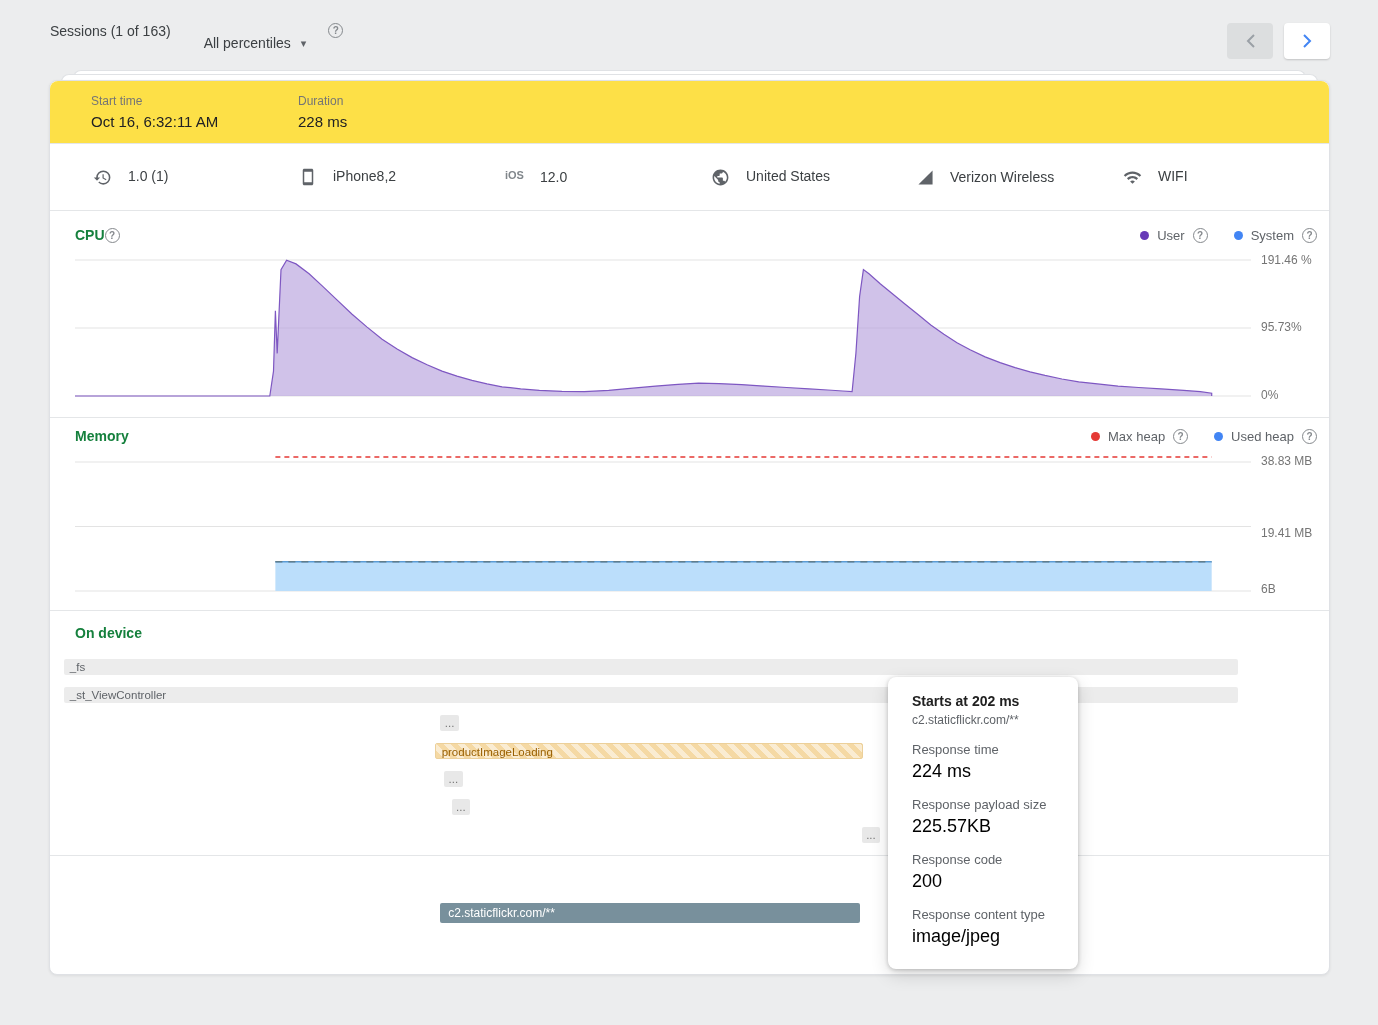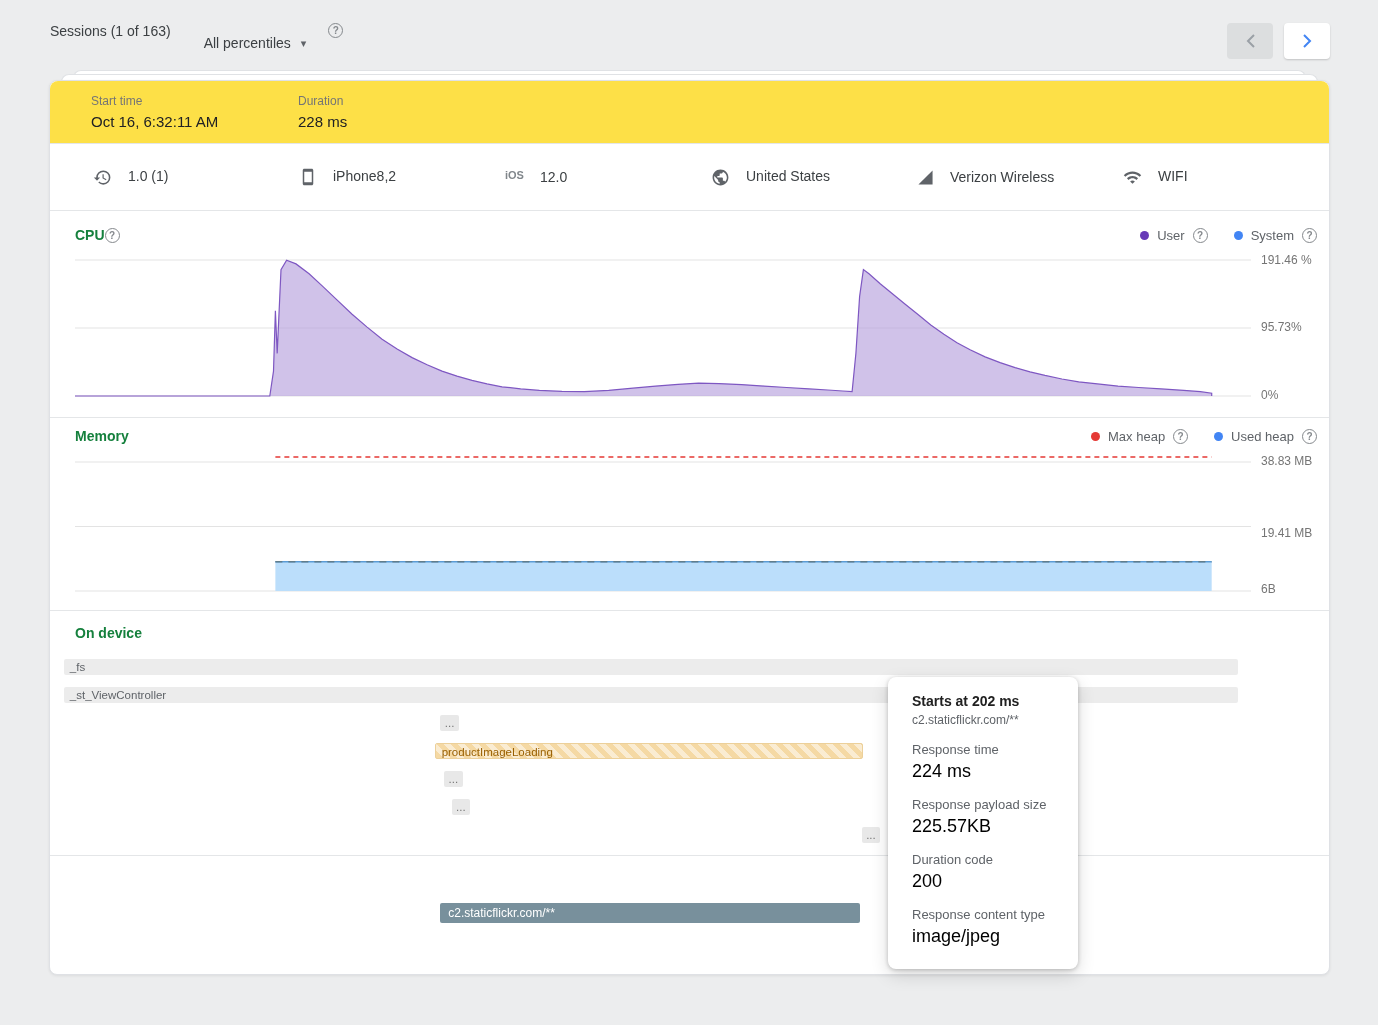--- a/index.html
+++ b/index.html
@@ -271,19 +271,19 @@
     </div>
   </div>
 
   <div class="tooltip">
     <div class="tt-title">Starts at 202 ms</div>
     <div class="tt-sub">c2.staticflickr.com/**</div>
     <div class="tt-label">Response time</div>
     <div class="tt-value">224 ms</div>
     <div class="tt-label">Response payload size</div>
     <div class="tt-value">225.57KB</div>
-    <div class="tt-label">Duration code</div>
+    <div class="tt-label">Response code</div>
     <div class="tt-value">200</div>
     <div class="tt-label">Response content type</div>
     <div class="tt-value">image/jpeg</div>
   </div>
 
 </div>
 
 </body></html>

